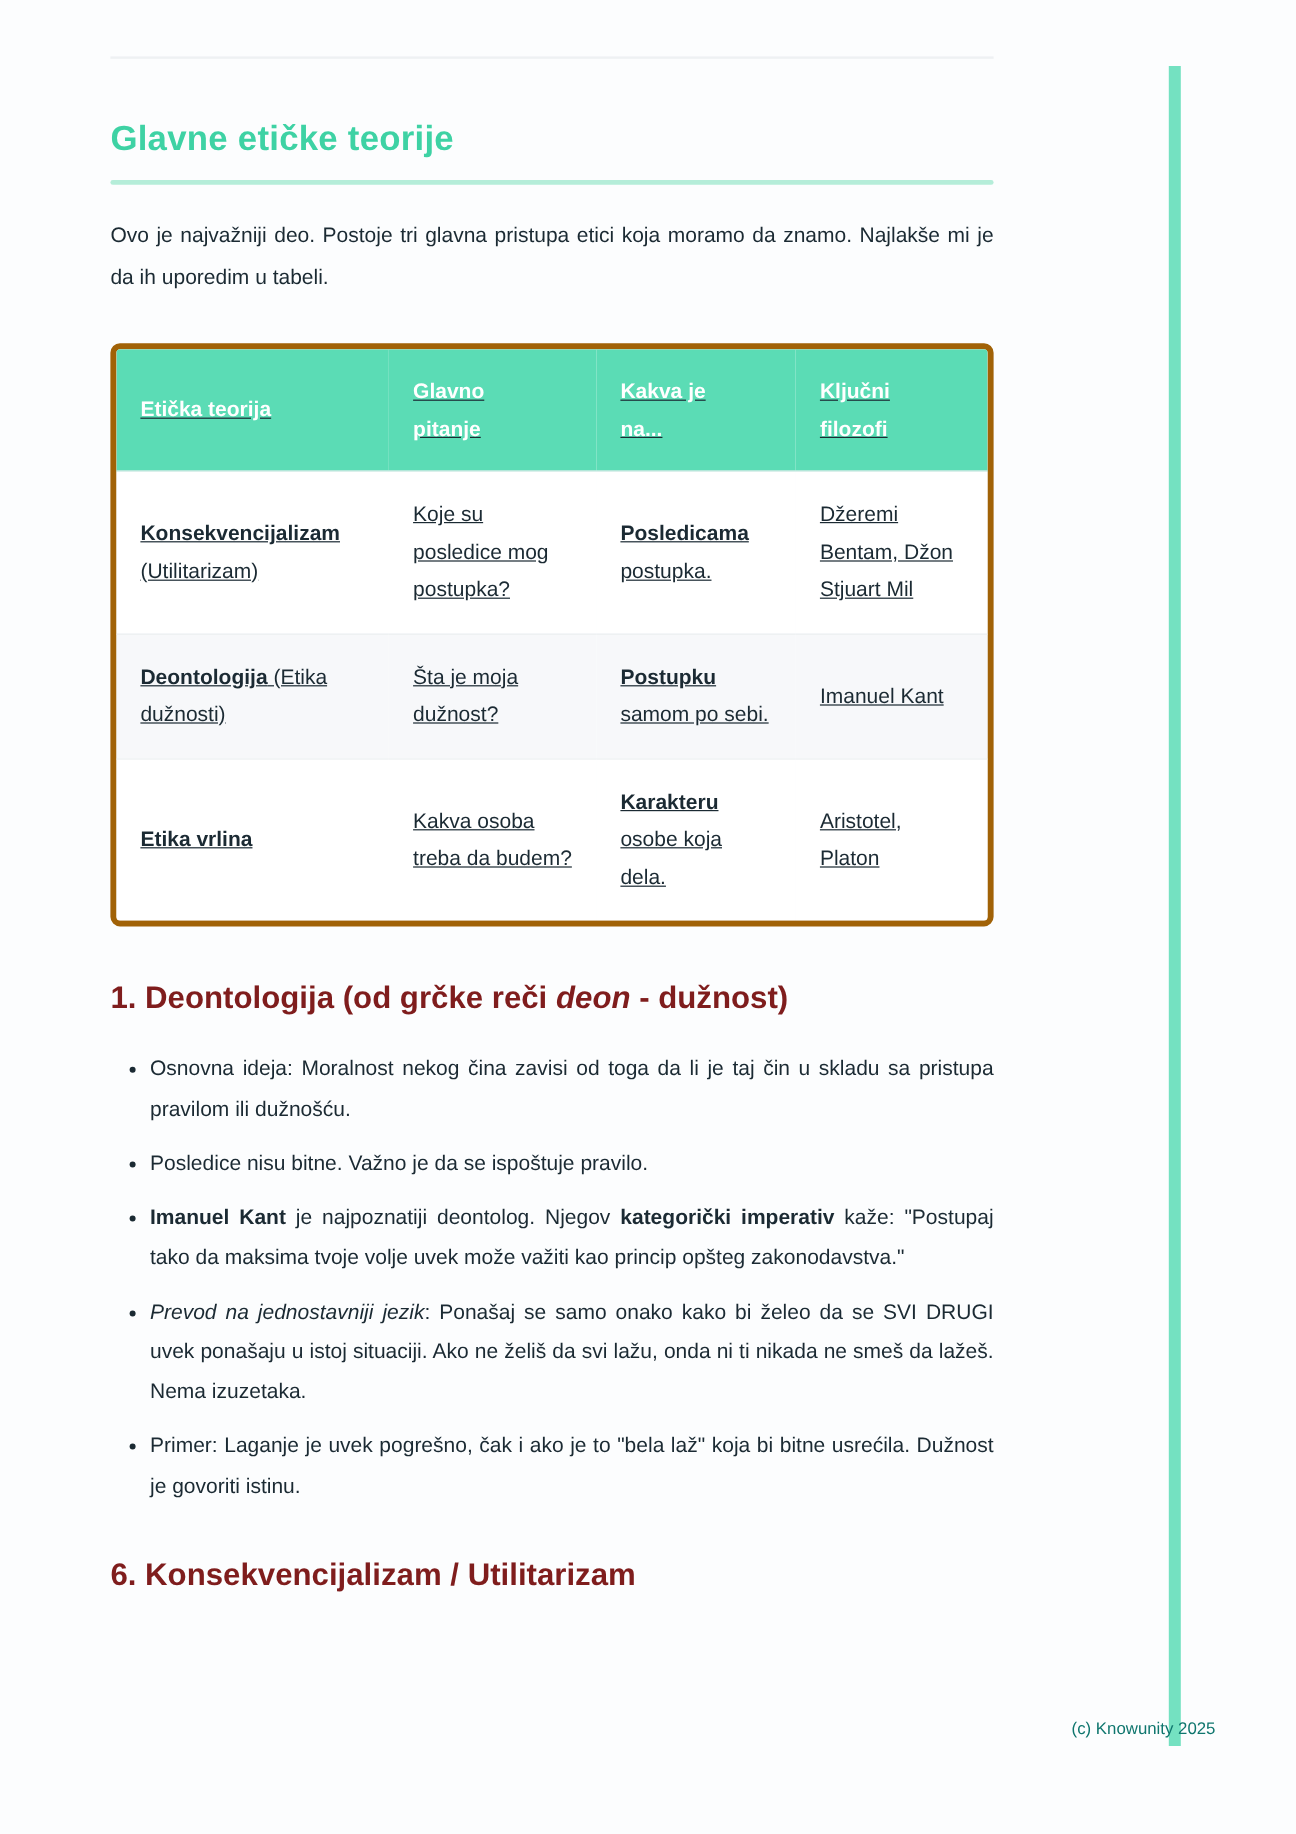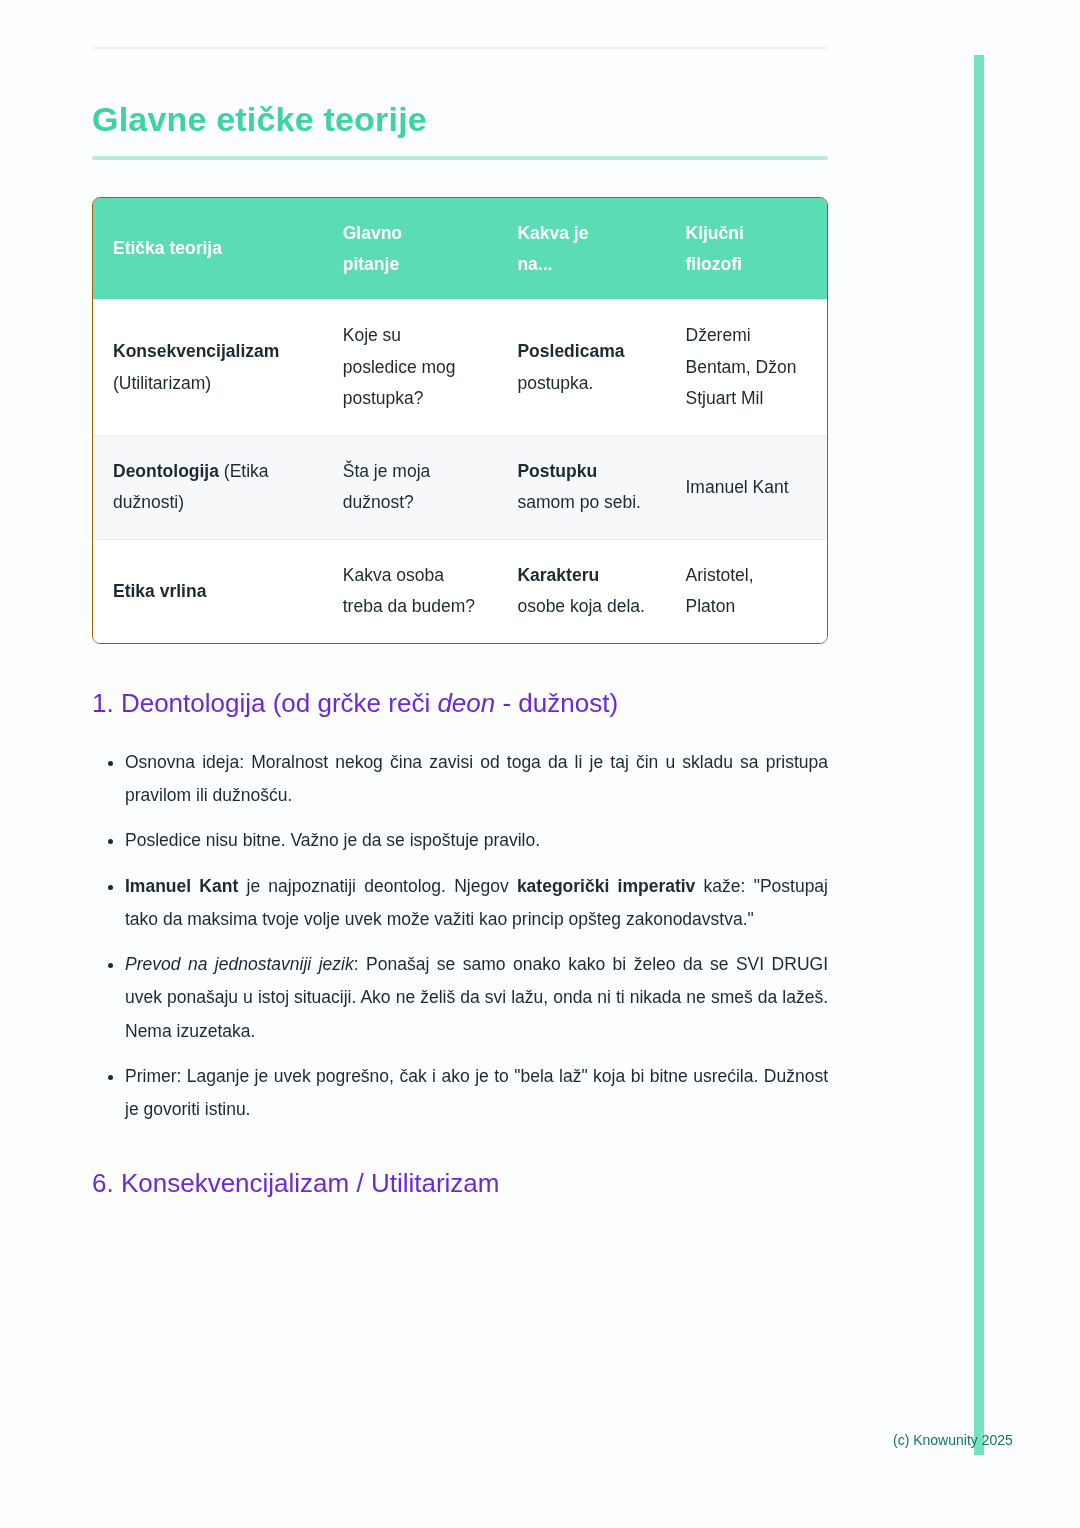--- a/index.html
+++ b/index.html
@@ -17,52 +17,53 @@
     position: absolute; left: 92px; top: 47px;
     width: 736px; height: 2px; background: #eef1f3;
   }
   .accent-bar {
     position: absolute; left: 974px; top: 55px;
     width: 10px; height: 1400px;
     background: #74e1c1;
   }
   .content { position: absolute; left: 92px; top: 100px; width: 736px; }
   .page-title {
-    font-size: 34px; font-weight: 700; color: #3ed2a4;
+    font-size: 29px; font-weight: 700; color: #3ed2a4;
     letter-spacing: 0.2px; margin: 0;
   }
   .title-underline {
     height: 4px; background: #b5edd9; margin-top: 17px; border-radius: 2px;
   }
   .intro {
     margin: 25px 0 0 0; font-size: 17.5px; line-height: 2.0;
     text-align: justify;
   }
   .table-wrap {
     margin-top: 37px;
-    border: 1px solid #a16207;
+    border: 5px solid #a16207;
     border-radius: 8px;
     overflow: hidden;
+    text-decoration: underline;
   }
   table { width: 100%; border-collapse: collapse; font-size: 17.5px; }
   thead th {
     background: #5bdcb5; color: #ffffff; font-weight: 600;
     text-align: left; vertical-align: middle;
     padding: 20px; line-height: 1.75; white-space: pre-line;
   }
   tbody td {
     padding: 20px; vertical-align: middle; line-height: 1.8;
     border-top: 1px solid #eceff1;
   }
   tbody tr:nth-child(odd) td { background: #ffffff; }
   tbody tr:nth-child(even) td { background: #f7f8fa; }
   .b { font-weight: 700; }
   .i { font-style: italic; }
   .section-heading {
-    margin: 44px 0 0 0; font-size: 26px; font-weight: 400; color: #6d28d9;
+    margin: 44px 0 0 0; font-size: 26px; font-weight: 700; color: #7f1d1d;
   }
   .bullets { margin: 27px 0 0 0; padding: 0 0 0 33px; }
   .bullets li {
     margin-bottom: 12px; font-size: 17.5px; line-height: 1.9;
     text-align: justify;
   }
   .section-heading.second { margin-top: 42px; }
   .footer {
     position: absolute; left: 893px; top: 1432px;
     font-size: 14px; color: #0f766e;
@@ -74,20 +75,21 @@
 <div class="page">
 
   <div class="top-rule"></div>
   <div class="accent-bar"></div>
 
   <div class="content">
 
     <h1 class="page-title">Glavne etičke teorije</h1>
     <div class="title-underline"></div>
 
+    <p class="intro">Ovo je najvažniji deo. Postoje tri glavna pristupa etici koja moramo da znamo. Najlakše mi je da ih uporedim u tabeli.</p>
 
     <div class="table-wrap">
       <table>
         <colgroup>
           <col style="width:31.3%">
           <col style="width:23.8%">
           <col style="width:22.9%">
           <col style="width:22.0%">
         </colgroup>
         <thead>

